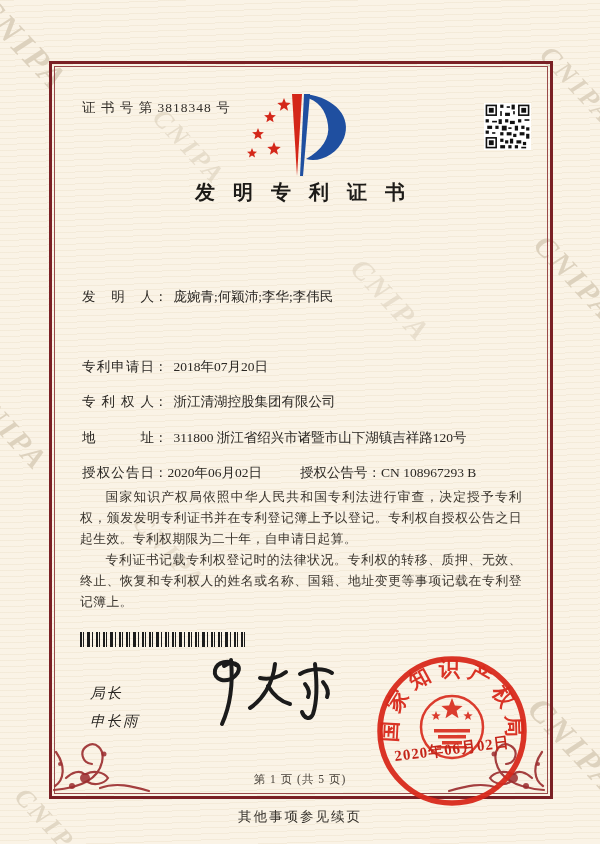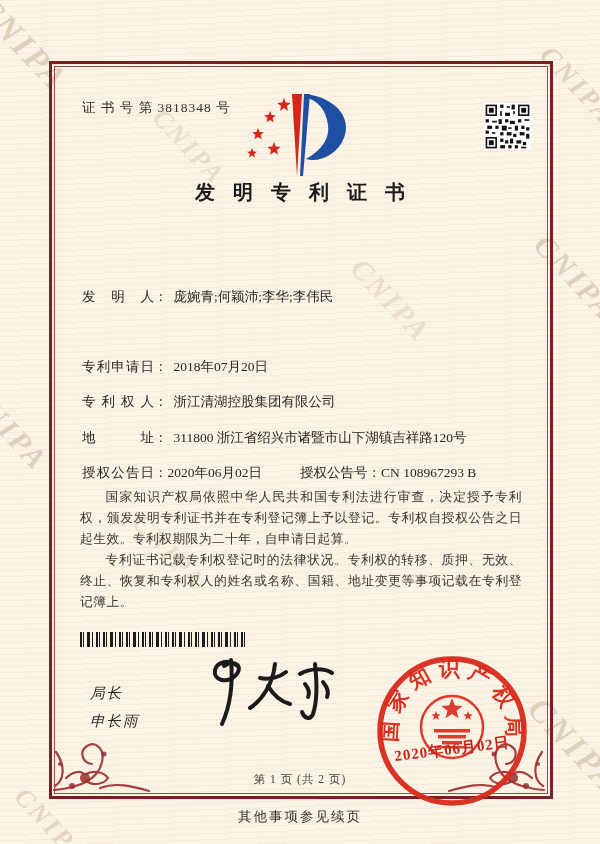--- a/index.html
+++ b/index.html
@@ -228,17 +228,17 @@
       <polygon points="62,58 63.3,61.2 66.7,61.4 64,63.6 64.9,66.9 62,65 59.1,66.9 60,63.6 57.3,61.4 60.7,61.2"></polygon>
       <polygon points="94,58 95.3,61.2 98.7,61.4 96,63.6 96.9,66.9 94,65 91.1,66.9 92,63.6 89.3,61.4 92.7,61.2"></polygon>
       <rect x="60" y="76" width="36" height="3.5"></rect>
       <rect x="64" y="82" width="28" height="3.5"></rect>
       <rect x="68" y="88" width="20" height="3.5"></rect>
       <rect x="63" y="93" width="30" height="2.5"></rect>
     </g>
     <text x="78" y="101" text-anchor="middle" font-size="15" font-weight="bold" fill="#c4251a" letter-spacing="1" transform="rotate(-7 78 96)" font-family="Liberation Serif, DejaVu Serif, serif">2020年06月02日</text>
   </svg>
 
-  <div class="pageinfo">第 1 页 (共 2 页)</div>
+  <div class="pageinfo">第 1 页 (共 5 页)</div>
 
   <div class="footnote">其他事项参见续页</div>
 
 </div>
 
 </body></html>

